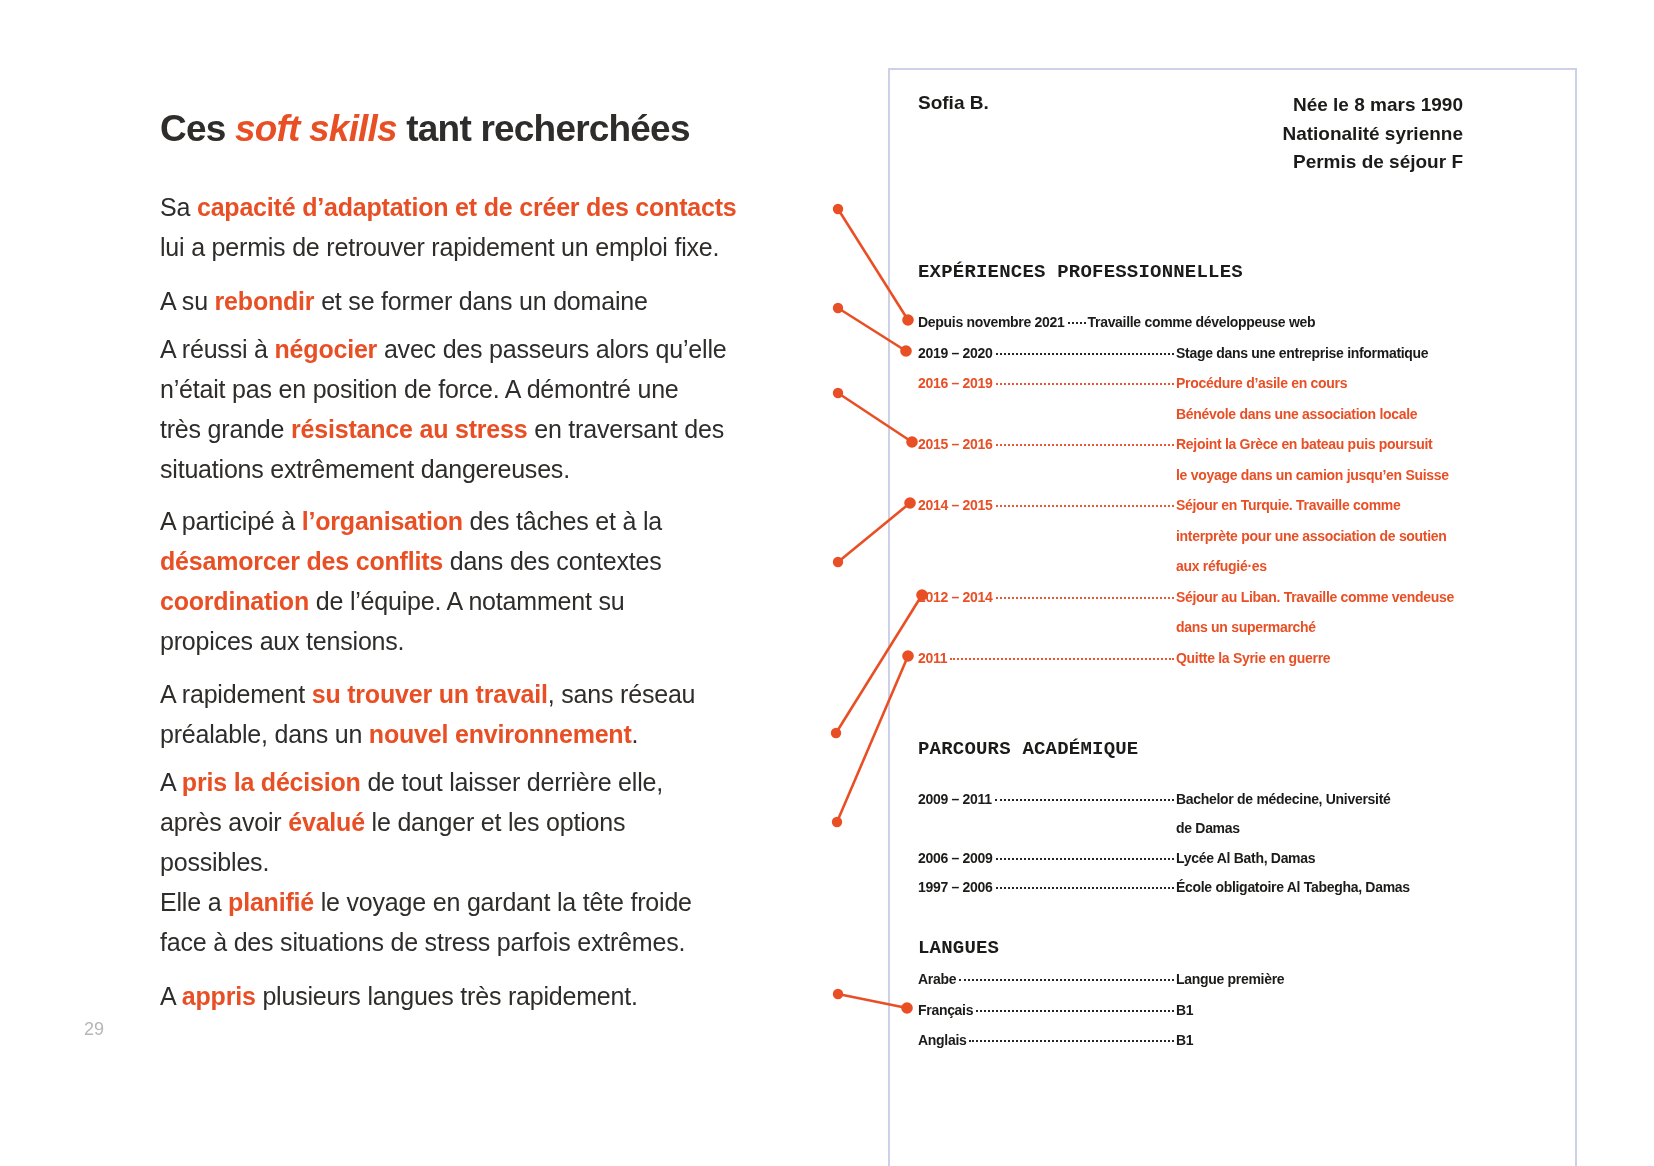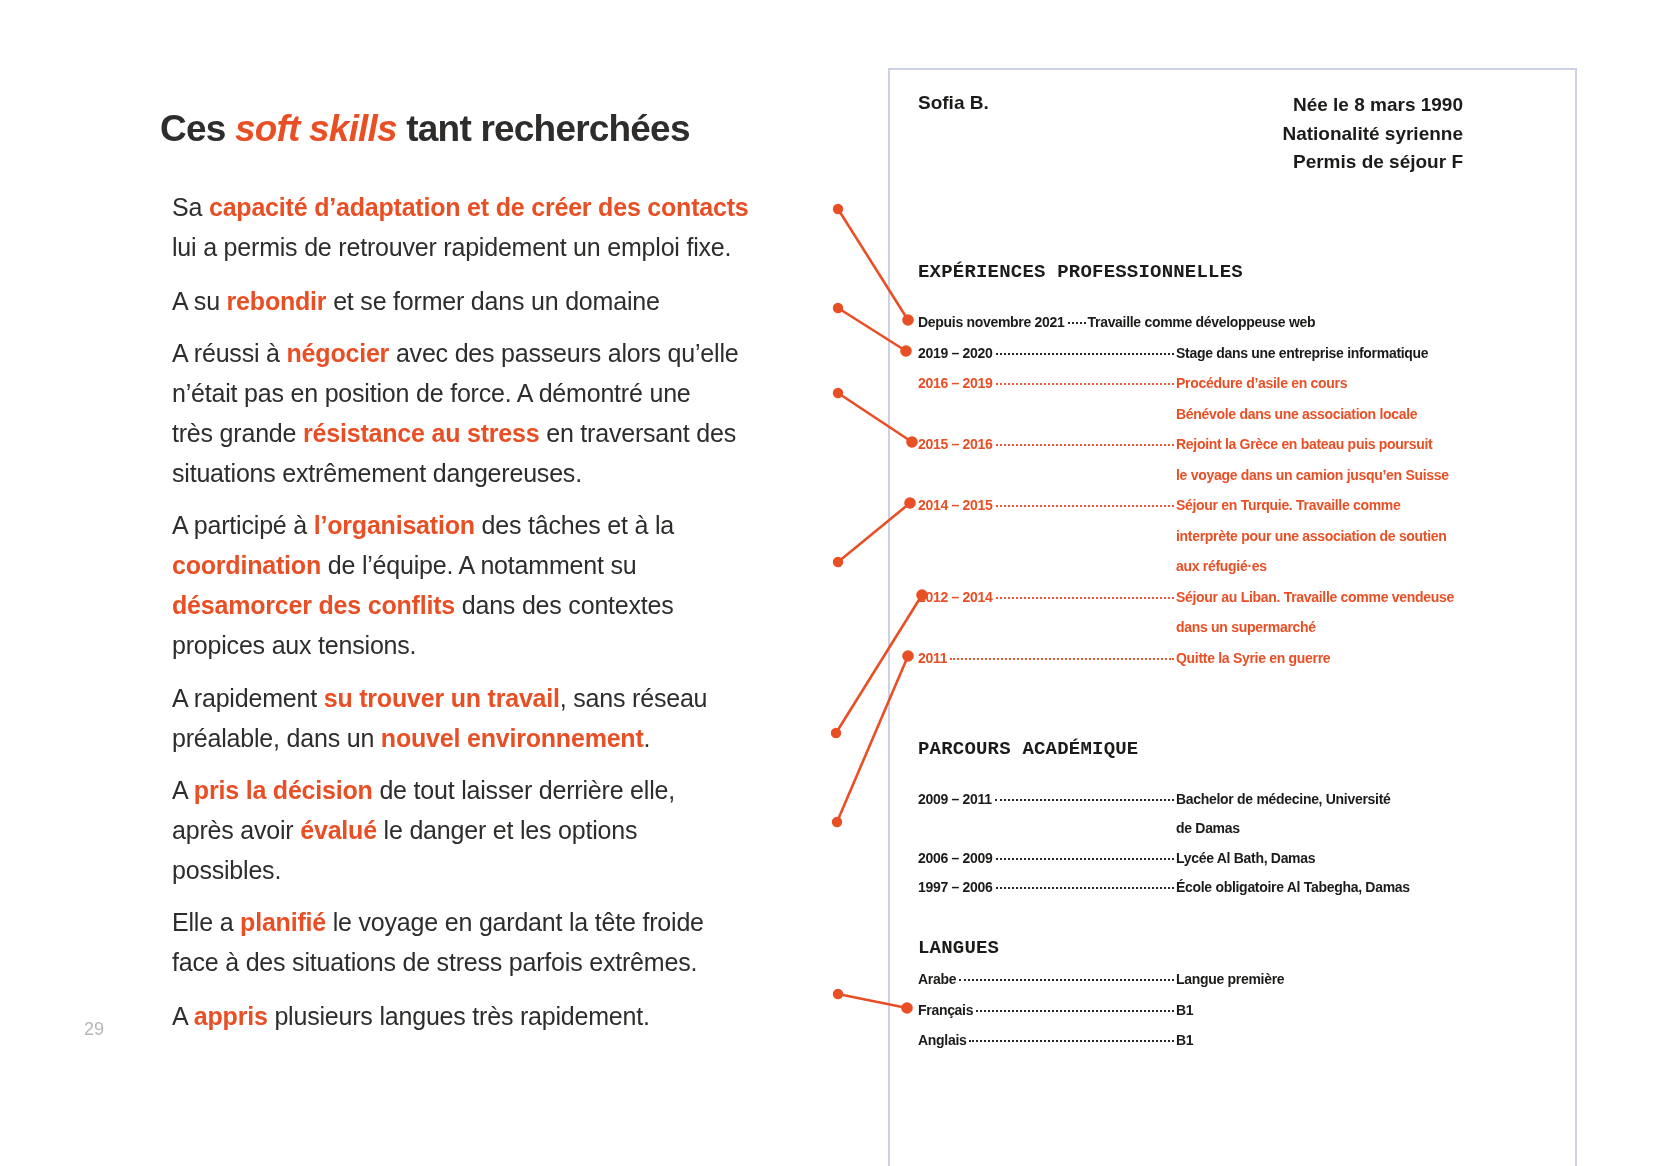--- a/index.html
+++ b/index.html
@@ -15,21 +15,21 @@
   .article h1{
     position:absolute;left:160px;top:108px;margin:0;
     font-size:37px;font-weight:700;letter-spacing:-0.8px;color:var(--dark);
     white-space:nowrap;
   }
   .article h1 .accent-italic{color:var(--accent);font-style:italic;}
   #paras{
     position:absolute;left:160px;top:187px;width:710px;
     font-size:25px;letter-spacing:-0.2px;color:var(--dark);
   }
-  .para{margin:12px;}
+  .para{margin:0;}
   .pline{height:40px;line-height:40px;white-space:nowrap;}
   .pline .accent{color:var(--accent);font-weight:600;}
   .pageno{
     position:absolute;left:84px;top:1019px;
     font-size:18px;color:var(--pageno);
   }
 
   
   .card{
     position:absolute;left:888px;top:68px;width:689px;height:1129px;
@@ -84,22 +84,22 @@
           <div class="pline"><span>A su </span><span class="accent">rebondir</span><span> et se former dans un domaine</span></div>
         </div>
         <div class="para" style="margin-top: 8px;">
           <div class="pline"><span>A réussi à </span><span class="accent">négocier</span><span> avec des passeurs alors qu’elle</span></div>
           <div class="pline"><span>n’était pas en position de force. A démontré une</span></div>
           <div class="pline"><span>très grande </span><span class="accent">résistance au stress</span><span> en traversant des</span></div>
           <div class="pline"><span>situations extrêmement dangereuses.</span></div>
         </div>
         <div class="para" style="margin-top: 12px;">
           <div class="pline"><span>A participé à </span><span class="accent">l’organisation</span><span> des tâches et à la</span></div>
+          <div class="pline"><span class="accent">désamorcer des conflits</span><span> dans des contextes</span></div>
           <div class="pline"><span class="accent">coordination</span><span> de l’équipe. A notamment su</span></div>
-          <div class="pline"><span class="accent">désamorcer des conflits</span><span> dans des contextes</span></div>
           <div class="pline"><span>propices aux tensions.</span></div>
         </div>
         <div class="para" style="margin-top: 13px;">
           <div class="pline"><span>A rapidement </span><span class="accent">su trouver un travail</span><span>, sans réseau</span></div>
           <div class="pline"><span>préalable, dans un </span><span class="accent">nouvel environnement</span><span>.</span></div>
         </div>
         <div class="para" style="margin-top: 8px;">
           <div class="pline"><span>A </span><span class="accent">pris la décision</span><span> de tout laisser derrière elle,</span></div>
           <div class="pline"><span>après avoir </span><span class="accent">évalué</span><span> le danger et les options</span></div>
           <div class="pline"><span>possibles.</span></div>

